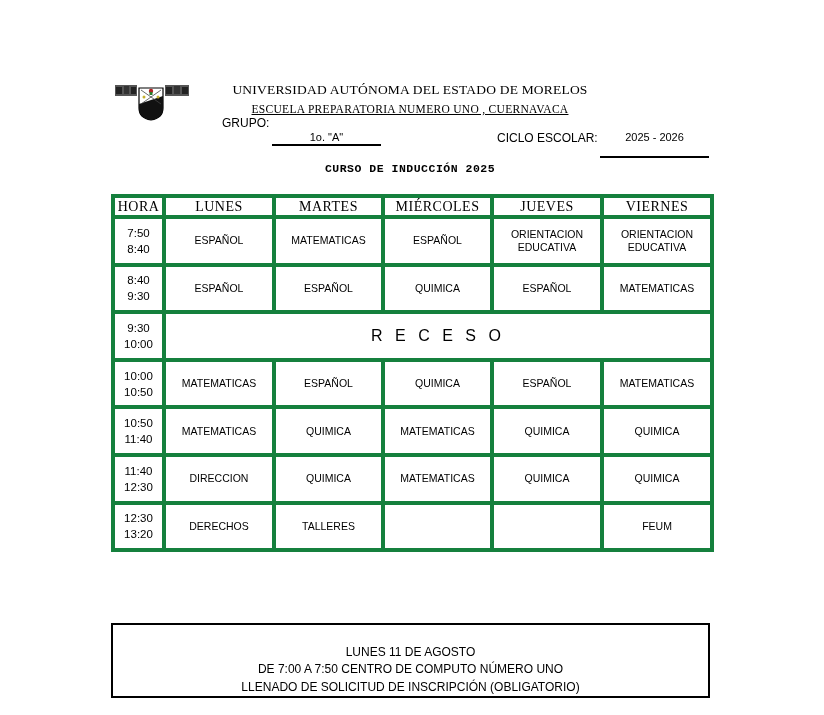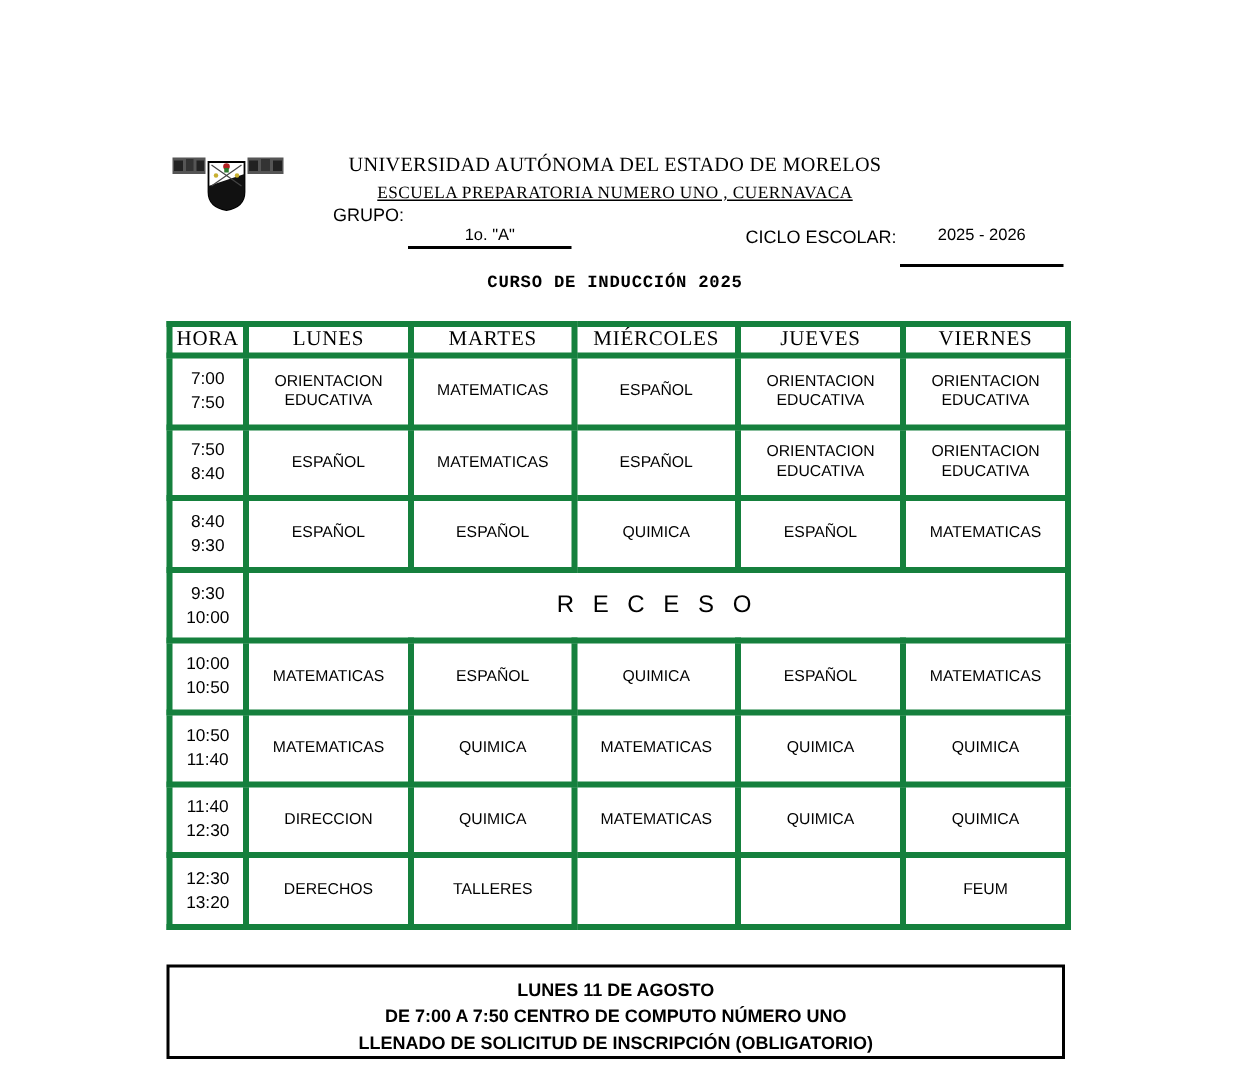--- a/index.html
+++ b/index.html
@@ -1,18 +1,18 @@
 <!DOCTYPE html>
 <html><head>
 <meta charset="utf-8">
 <style>
   html, body { margin:0; padding:0; background:#ffffff; }
   body { width:824px; height:715px; position:relative; overflow:hidden; color:#000;
          font-family:"Liberation Sans", sans-serif; }
-  .abs { position:absolute;margin-top:20px; }
+  .abs { position:absolute; }
   .serif { font-family:"Liberation Serif", serif; }
   .mono { font-family:"Liberation Mono", monospace; }
 
   #logo { left:113px; top:82px; width:78px; height:40px; }
 
   #uni-name { left:200px; top:82px; width:420px; text-align:center; font-size:13.5px; letter-spacing:0.2px; }
   #school-name { left:200px; top:103px; width:420px; text-align:center; font-size:11.5px; letter-spacing:0.3px;text-decoration:underline; }
 
   #grupo-label { left:222px; top:116px; font-size:12px; }
   #grupo-value { left:272px; top:131px; width:109px; text-align:center; font-size:11px;
@@ -24,21 +24,21 @@
   #course-title { left:200px; top:162px; width:420px; text-align:center; font-size:11.5px; font-weight:bold; letter-spacing:0.5px; }
 
   #schedule { left:111px; top:194px; border-collapse:collapse; table-layout:fixed; width:599px; }
   #schedule td, #schedule th { border:4px solid #15803d; padding:0; text-align:center; vertical-align:middle; }
   #schedule th { height:17px; font-family:"Liberation Serif", serif; font-weight:normal; font-size:14px; letter-spacing:0.5px; }
   #schedule td { height:43.6px; font-size:10.5px; line-height:13px; }
   #schedule td.hora { font-size:11.5px; line-height:16px; }
   #schedule td.receso { font-size:16px; letter-spacing:4px; }
 
   #notice { left:111px; top:623px; width:595px; height:52px; border:2px solid #000;
-            text-align:center; font-size:12px; line-height:17.3px; padding-top:7px;font-weight:bold; }
+            text-align:center; font-size:12px; line-height:17.3px; padding-top:19px; }
 </style>
 </head>
 <body>
 
 <div id="logo" class="abs">
   <svg width="78" height="40" viewBox="0 0 78 40">
 
     <rect x="2" y="3" width="22" height="11" fill="#555"></rect>
     <rect x="3" y="5" width="6" height="7" fill="#222"></rect>
     <rect x="11" y="4" width="5" height="8" fill="#333"></rect>
@@ -83,28 +83,20 @@
     <tr>
       <th>HORA</th>
       <th>LUNES</th>
       <th>MARTES</th>
       <th>MIÉRCOLES</th>
       <th>JUEVES</th>
       <th>VIERNES</th>
     </tr>
   </thead>
   <tbody>
-    <tr>
-      <td class="hora"><span>7:00</span><br><span>7:50</span></td>
-      <td>ORIENTACION<br>EDUCATIVA</td>
-      <td>MATEMATICAS</td>
-      <td>ESPAÑOL</td>
-      <td>ORIENTACION<br>EDUCATIVA</td>
-      <td>ORIENTACION<br>EDUCATIVA</td>
-    </tr>
     <tr>
       <td class="hora"><span>7:50</span><br><span>8:40</span></td>
       <td>ESPAÑOL</td>
       <td>MATEMATICAS</td>
       <td>ESPAÑOL</td>
       <td>ORIENTACION<br>EDUCATIVA</td>
       <td>ORIENTACION<br>EDUCATIVA</td>
     </tr>
     <tr>
       <td class="hora"><span>8:40</span><br><span>9:30</span></td>

